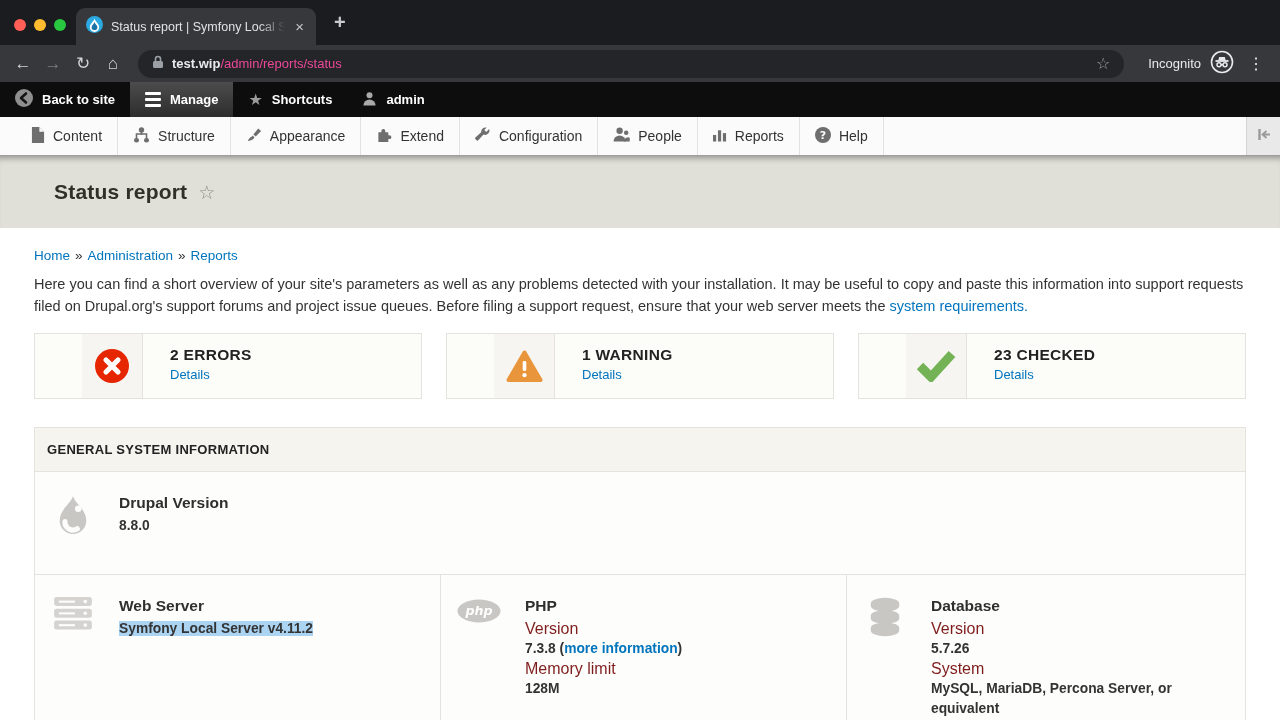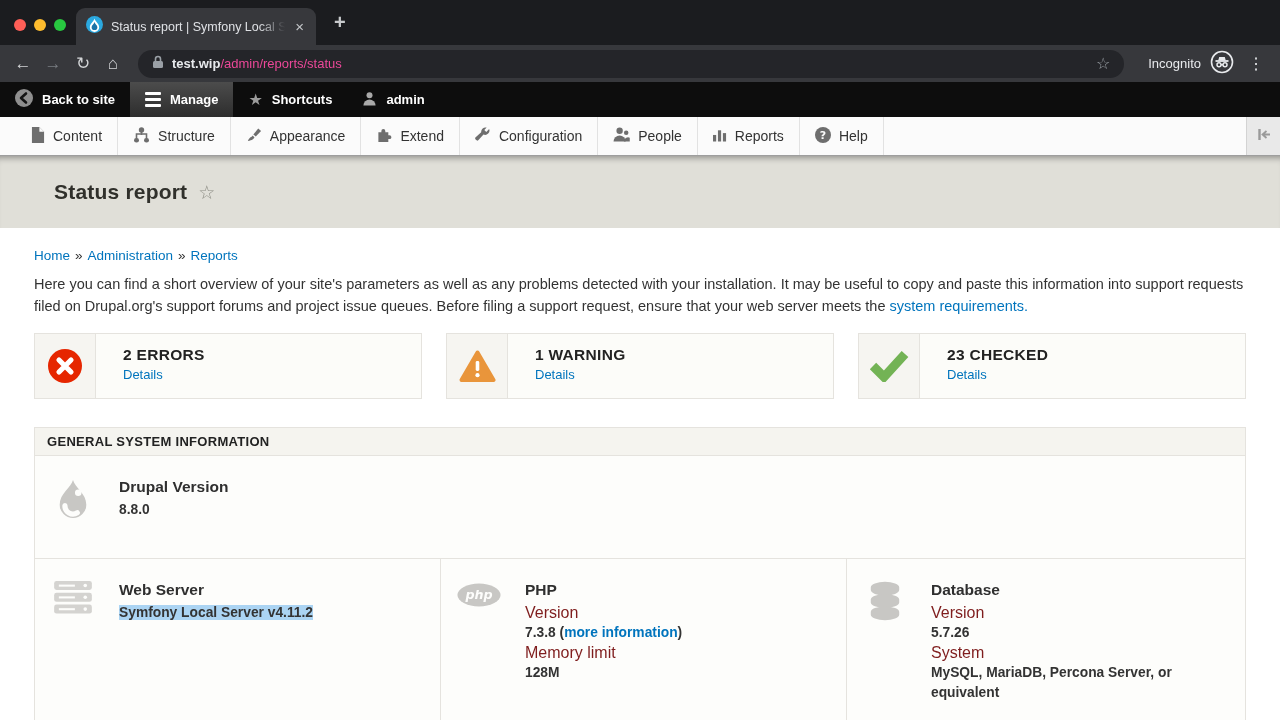--- a/index.html
+++ b/index.html
@@ -54,29 +54,29 @@
   .page-header h1 { font-size:21px; color:#30302b; letter-spacing:.2px; }
   .title-star { font-size:19px; color:#8d8d85; }
 
   .content { padding:0 34px; }
   a.lnk { color:#0074bd; text-decoration:none; }
   .breadcrumb { margin-top:20px; font-size:13.5px; color:#333; }
   .breadcrumb .sep { margin:0 5px; }
   .intro { margin-top:10px; font-size:14.5px; line-height:22px; color:#333; max-width:1212px; }
 
   .cards { display:flex; gap:24px; margin-top:16px; }
-  .card { flex:1; border:1px solid #e5e3de; background:#fcfcf9; display:flex; height:66px; }
+  .card { flex:1; border:1px solid #e5e3de; background:#fcfcf9; display:flex; height:66px;padding-left:47px; }
   .card-icon { width:61px; background:#f6f5f1; border-right:1px solid #e5e3de;
                display:flex; align-items:center; justify-content:center; }
   .card-body { padding:12px 0 0 27px; }
   .card-title { font-size:15.5px; font-weight:bold; color:#222; letter-spacing:.3px; }
   .card-details { font-size:13px; margin-top:3px; }
 
   .panel { border:1px solid #e5e3de; margin-top:28px; }
-  .panel-header { background:#f5f4ef; border-bottom:1px solid #e5e3de; padding:6px 12px;
+  .panel-header { background:#f5f4ef; border-bottom:1px solid #e5e3de; padding:14px 12px;
                   font-size:13px; font-weight:bold; color:#222; letter-spacing:.3px; }
   .row { display:flex; background:#fdfdfb; }
   .row + .row { border-top:1px solid #e5e3de; }
   .cell { padding:22px 16px; display:flex; gap:24px; }
   .cell + .cell { border-left:1px solid #e5e3de; }
   .cell.w405 { width:405px; flex:none; }
   .cell.w406 { width:406px; flex:none; }
   .cell.grow { flex:1; }
   .row1 { min-height:102px; }
   .row2 { min-height:138px; }

